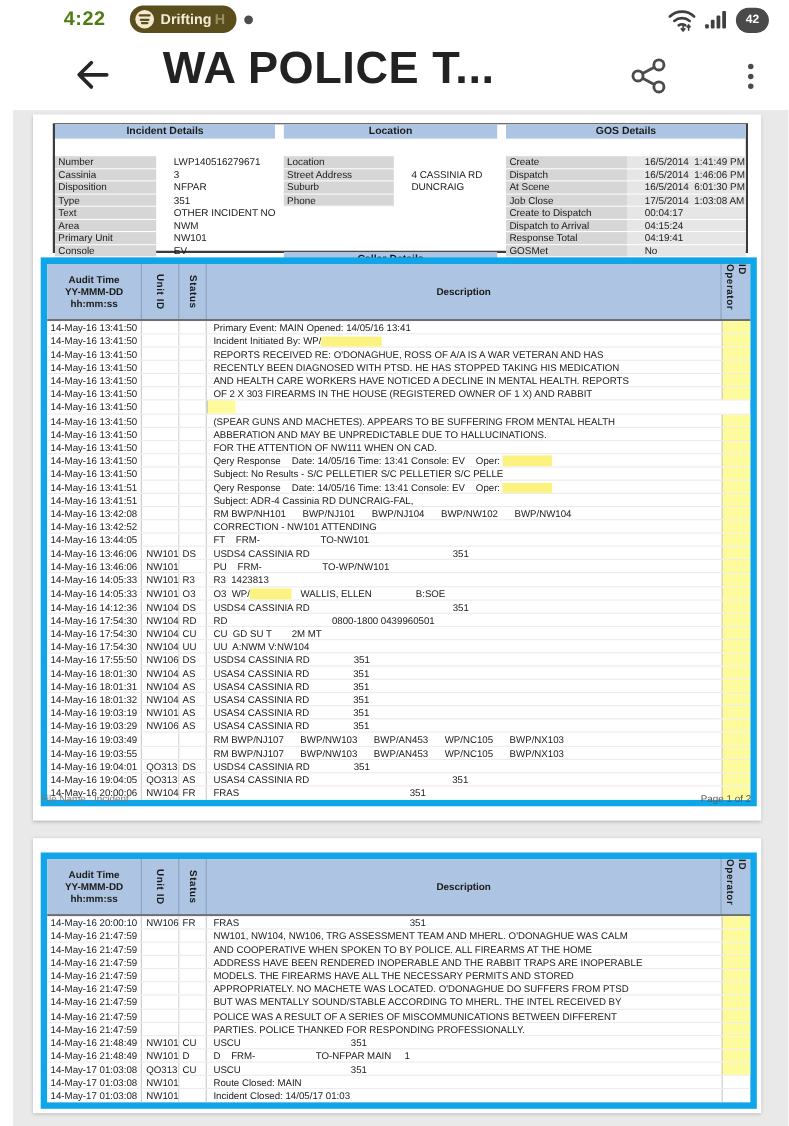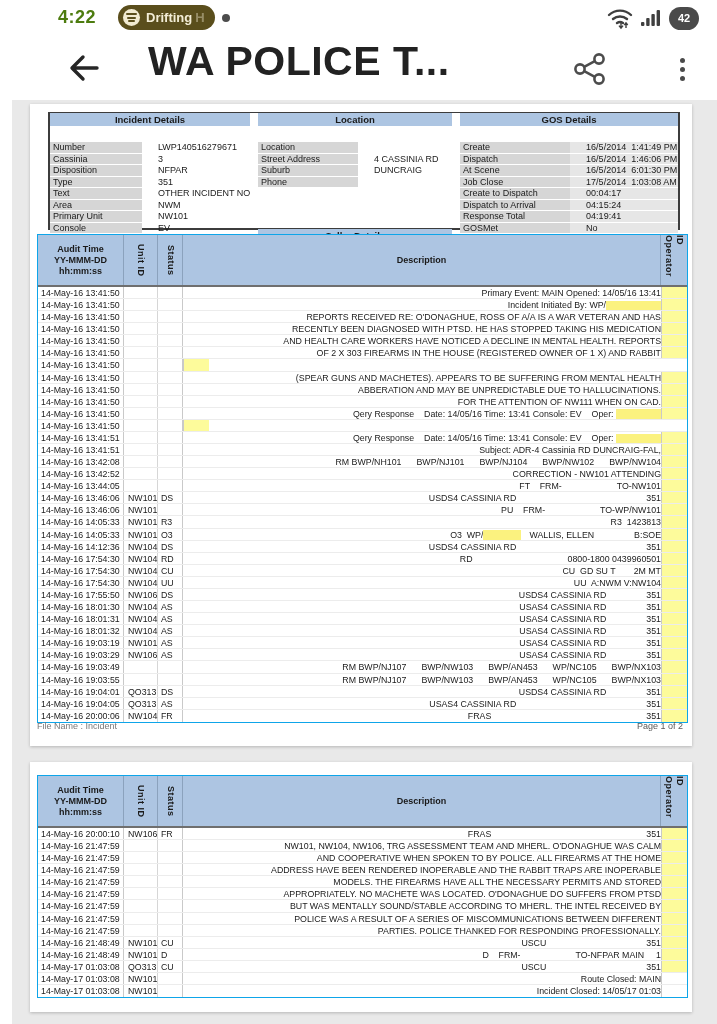--- a/index.html
+++ b/index.html
@@ -54,35 +54,35 @@
   .irow .il{background:#d6d6d6;border-bottom:1px solid #fff;padding-left:3px;}
   .irow .iv{padding-left:16px;white-space:pre;overflow:hidden;}
   .icol-1 .il{width:92px;} .icol-2 .il{width:100px;} .icol-3 .il{width:110px;}
   .icol-1 .iv,.icol-2 .iv{flex:1;}
   .icol-3 .iv{flex:1;background:#e6e6e6;border-bottom:1px solid #fff;}
   .il.hdr{background:#22c55e;font-weight:bold;}
   .ispacer{height:9px;flex:0 0 auto;}
   .redact{display:inline-block;background:#fbf27f;height:10px;vertical-align:middle;}
 
   
-  .audit{position:absolute;left:7px;width:651px;border:1px solid #0ea5e9;}
+  .audit{position:absolute;left:7px;width:651px;border:6px solid #0ea5e9;}
   #page1 .audit{top:130px;} #page2 .audit{top:13px;}
   .a-head{display:flex;height:52px;background:#adc5e2;border-bottom:2px solid #6f6f6f;font-weight:bold;font-size:9px;}
   .a-head>div{display:flex;align-items:center;justify-content:center;border-right:1px solid #8ba2bd;}
   .a-head>div:last-child{border-right:none;}
   .h-time{width:86px;text-align:center;white-space:pre-line;line-height:11px;}
   .h-unit{width:34px;} .h-status{width:25px;} .h-desc{flex:1;} .h-op{width:26px;}
   .vtext{writing-mode:vertical-lr;letter-spacing:.5px;line-height:11px;}
   .a-body{background:#fff;}
   .a-row{display:flex;height:12.08px;font-size:8.8px;line-height:12px;border-bottom:1px solid #ececec;}
   .a-row:last-child{border-bottom:none;}
   .c-time{width:86px;padding-left:3px;border-right:1px solid #c9c9c9;white-space:nowrap;overflow:hidden;}
   .c-unit{width:34px;padding-left:4px;border-right:1px solid #d6d6d6;}
   .c-status{width:25px;padding-left:3px;border-right:1px solid #c9c9c9;}
-  .c-desc{flex:1;padding-left:6px;white-space:nowrap;overflow:hidden;text-align:right;}
+  .c-desc{flex:1;padding-left:6px;white-space:nowrap;overflow:hidden;}
   .c-desc span{white-space:pre;}
   .c-desc .gap{display:inline-block;}
   .c-op{width:26px;border-left:1px solid #c9c9c9;}
   .c-op.yellow{background:#fdfb9b;}
 
   .p-footer{position:absolute;left:7px;right:9px;top:617px;display:flex;justify-content:space-between;
     font-size:9px;color:#7a7a7a;}
   .p-footer .pf-r{color:#5a5a5a;}
 </style>
 </head>
@@ -356,20 +356,21 @@
               <span class="c-time">14-May-16 13:41:50</span>
               <span class="c-unit"></span>
               <span class="c-status"></span>
               <span class="c-desc"><span>Qery Response</span><span class="gap" style="width: 10px;"></span><span>Date: 14/05/16 Time: 13:41 Console: EV</span><span class="gap" style="width: 10px;"></span><span>Oper: </span><span class="redact" style="width: 45px;"></span></span>
               <span class="c-op yellow"></span>
             </div>
             <div class="a-row">
               <span class="c-time">14-May-16 13:41:50</span>
               <span class="c-unit"></span>
               <span class="c-status"></span>
+              <span class="c-desc"><span>Subject: No Results - S/C PELLETIER S/C PELLETIER S/C PELLE</span></span>
               <span class="c-op yellow"></span>
             </div>
             <div class="a-row">
               <span class="c-time">14-May-16 13:41:51</span>
               <span class="c-unit"></span>
               <span class="c-status"></span>
               <span class="c-desc"><span>Qery Response</span><span class="gap" style="width: 10px;"></span><span>Date: 14/05/16 Time: 13:41 Console: EV</span><span class="gap" style="width: 10px;"></span><span>Oper: </span><span class="redact" style="width: 45px;"></span></span>
               <span class="c-op yellow"></span>
             </div>
             <div class="a-row">

